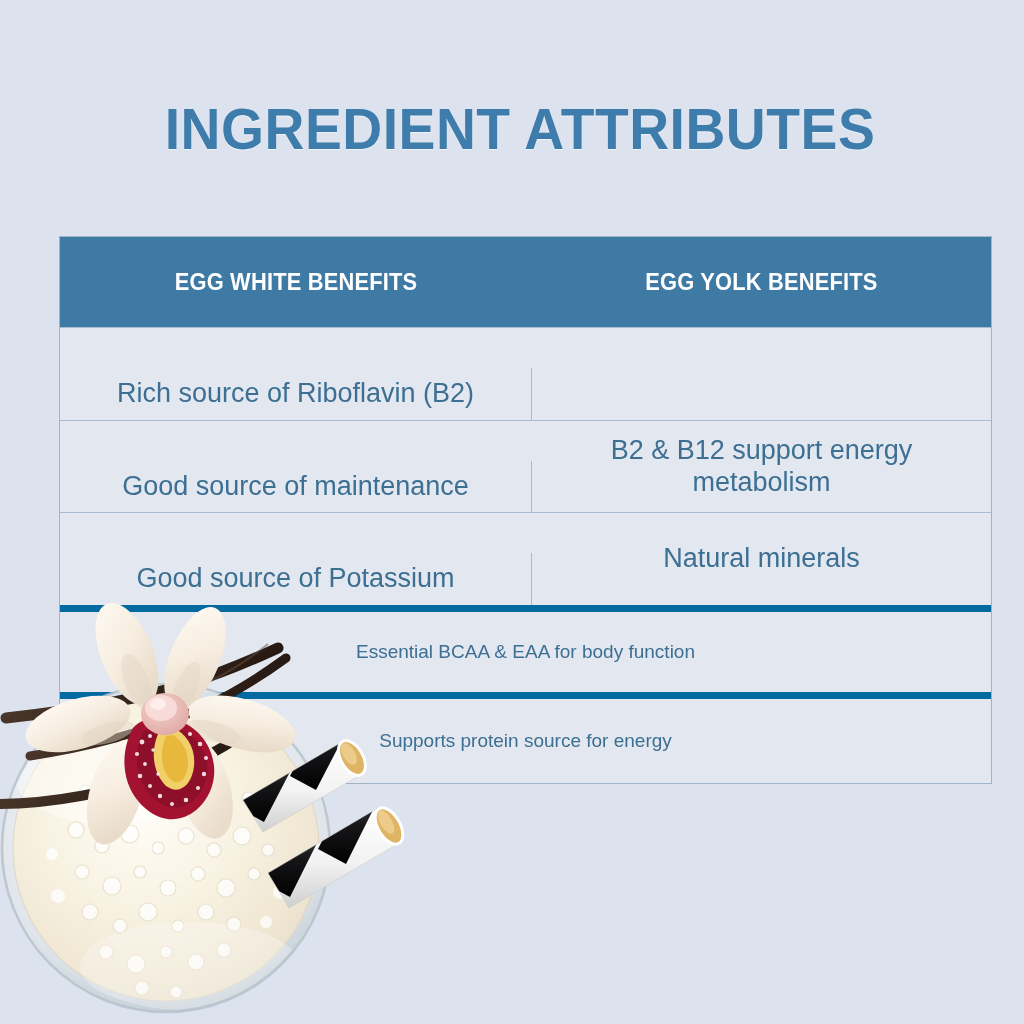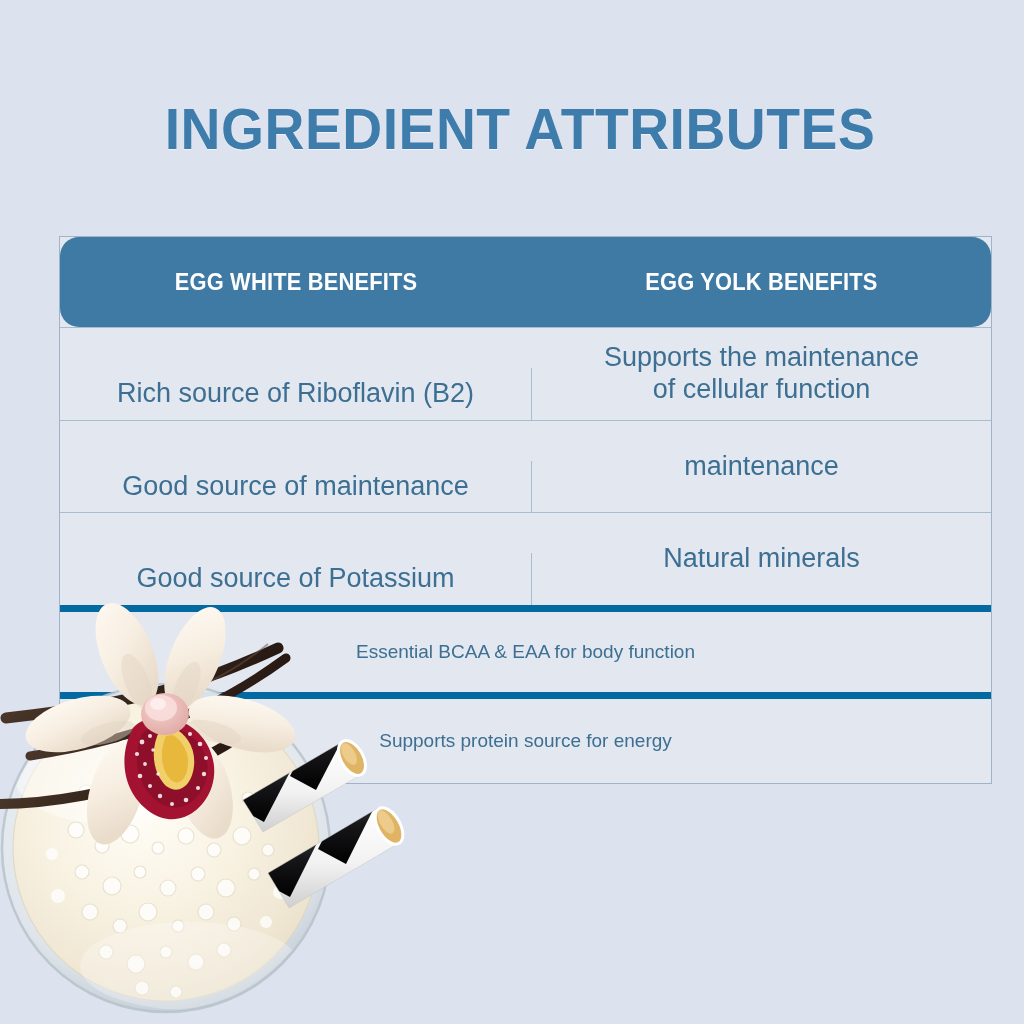--- a/index.html
+++ b/index.html
@@ -49,21 +49,20 @@
     height: 548px;
     box-sizing: border-box;
     border: 1px solid #9fb4c6;
     background: #e2e7f0;
   }
 
   .head-row {
     display: flex;
     height: 90px;
     background: #3f7aa5;
-    border-radius: 19px;
   }
   .head-cell {
     display: flex;
     align-items: center;
     justify-content: center;
     color: #ffffff;
     font-family: "Liberation Sans", sans-serif;
     font-weight: bold;
     font-size: 23px;
     letter-spacing: 0.2px;
@@ -133,33 +132,28 @@
 
   <div id="table">
 
     <div class="head-row">
       <div class="head-cell left">EGG WHITE BENEFITS</div>
       <div class="head-cell right">EGG YOLK BENEFITS</div>
     </div>
 
     <div class="split-row r1">
       <div class="cell left">Rich source of Riboflavin (B2)</div>
-      <div class="cell right">
-        <div>
-          <span>Supports the maintenance</span>
-          <span>of cellular function</span>
-        </div>
-      </div>
     </div>
 
     <div class="split-row r2">
       <div class="cell left">Good source of maintenance</div>
       <div class="cell right">
         <div>
-          <span>maintenance</span>
+          <span>B2 &amp; B12 support energy</span>
+          <span>metabolism</span>
         </div>
       </div>
     </div>
 
     <div class="split-row r3">
       <div class="cell left">Good source of Potassium</div>
       <div class="cell right">Natural minerals</div>
     </div>
 
     <div class="full-row f1">Essential BCAA &amp; EAA for body function</div>

